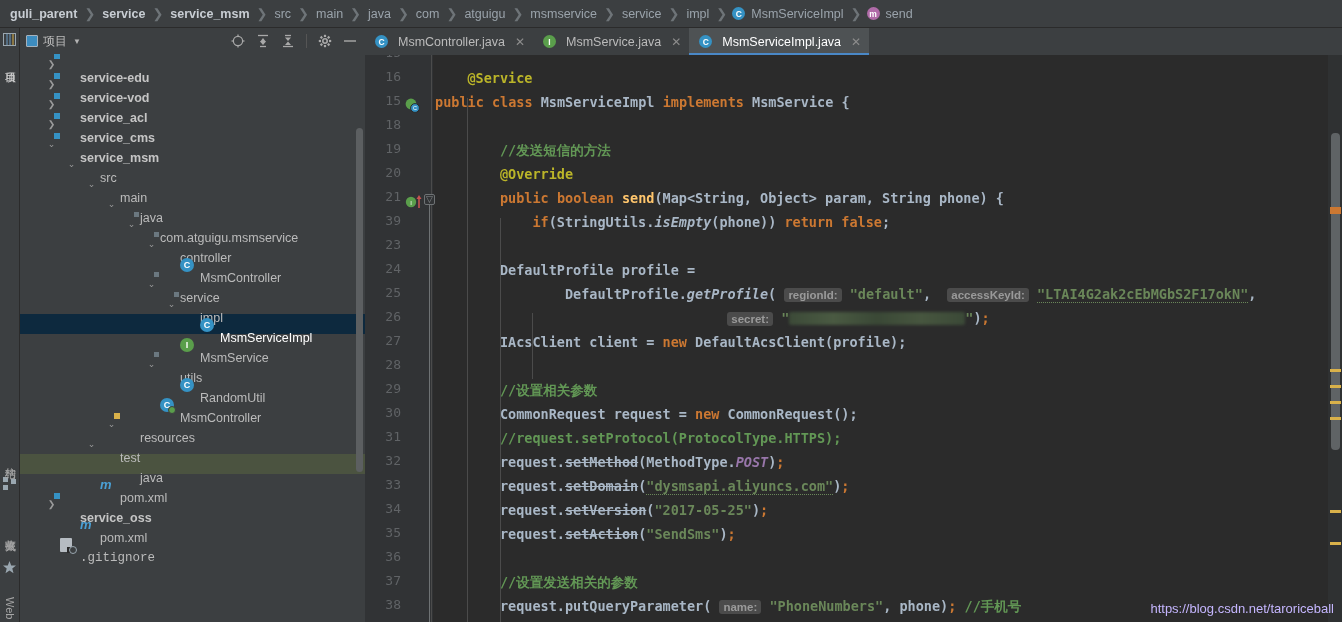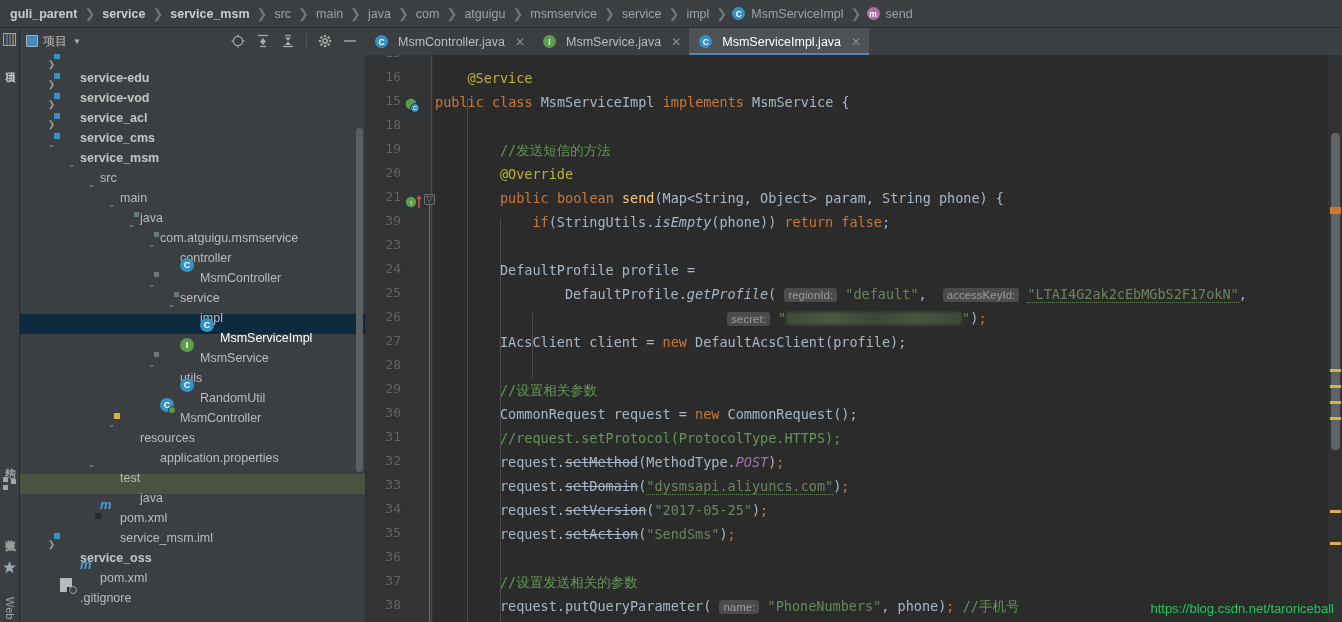--- a/index.html
+++ b/index.html
@@ -155,21 +155,21 @@
   }
   .foldline{
     position:absolute; left:64px; width:1px; background:#6e7274;
   }
 
   .code{
     position:absolute; left:68px; top:0; width:909px; height:567px;
     font-family:"DejaVu Sans Mono", monospace; font-size:13.5px;
     color:#a9b7c6; white-space:pre;
   }
-  .cl{ position:absolute; left:0; height:24px; line-height:24px; }
+  .cl{ position:absolute; left:0; height:24px; line-height:24px;font-weight:bold; }
   .indentguide{
     position:absolute; width:1px; background:#4b4b4b;
   }
 
   
   .kw{ color:#cc7832; }
   .ann{ color:#bbb529; }
   .cmt{ color:#629755; font-style:normal; }
   .str{ color:#6a8759; }
   .mtd{ color:#ffc66d; }
@@ -203,21 +203,21 @@
     position:absolute; right:0; top:27px; width:14px; height:567px;
     background:#2f3132;
   }
   .sbthumb{
     position:absolute; right:2px; width:9px; background:#5f6365; border-radius:4px;
   }
   .mark{ position:absolute; right:1px; width:11px; height:3px; }
 
   .watermark{
     position:absolute; right:8px; bottom:6px;
-    font-size:13px; color:#22c55e; font-family:"Liberation Sans", sans-serif;
+    font-size:13px; color:#c4b5fd; font-family:"Liberation Sans", sans-serif;
   }
 </style>
 </head>
 <body>
 
 <div id="app">
 
   <div class="breadcrumb">
     <span class="crumb bold">
         <span class="txt">guli_parent</span>
@@ -459,56 +459,46 @@
           <div class="row" style="padding-left: 126px;">
             <span class="arrow none"></span>
             <span class="ico"><span style="position:relative;display:inline-block;width:15px;height:15px;top:1px"><span class="badge c" style="position:absolute;left:0;top:0;">C</span><span style="position:absolute;right:-1px;bottom:-1px;width:8px;height:8px;border-radius:50%;background:#5a9e4b;border:1px solid #3c3f41"></span></span></span>
             <span class="lbl">MsmController</span>
           </div>
           <div class="row" style="padding-left: 86px;">
             <span class="arrow">⌄</span>
             <span class="ico"><span class="fold res"></span></span>
             <span class="lbl">resources</span>
           </div>
-          <div class="row" style="padding-left: 106px;">
-            <span class="arrow none"></span>
-            <span class="ico"><span class="propfile"></span></span>
-            <span class="lbl">application.properties</span>
-          </div>
           <div class="row" style="padding-left: 66px;">
             <span class="arrow">⌄</span>
             <span class="ico"><span class="fold plain" style="background:#9aa7b0"></span></span>
             <span class="lbl">test</span>
           </div>
           <div class="row selg" style="padding-left: 86px;">
             <span class="arrow none"></span>
             <span class="ico"><span class="fold plain" style="background:#55a352"></span></span>
             <span class="lbl">java</span>
           </div>
           <div class="row" style="padding-left: 66px;">
             <span class="arrow none"></span>
             <span class="ico"><span class="mfile">m</span></span>
             <span class="lbl">pom.xml</span>
-          </div>
-          <div class="row" style="padding-left: 66px;">
-            <span class="arrow none"></span>
-            <span class="ico"><span class="ifile"></span></span>
-            <span class="lbl">service_msm.iml</span>
           </div>
           <div class="row" style="padding-left: 26px;">
             <span class="arrow">❯</span>
             <span class="ico"><span class="fold"></span></span>
             <span class="lbl b">service_oss</span>
           </div>
           <div class="row" style="padding-left: 46px;">
             <span class="arrow none"></span>
             <span class="ico"><span class="mfile">m</span></span>
             <span class="lbl">pom.xml</span>
           </div>
-          <div class="row" style="padding-left: 26px;">
+          <div class="row" style="padding-left: 26px; font-family: Liberation Mono, monospace;">
             <span class="arrow none"></span>
             <span class="ico"><span style="position:relative;display:inline-block;width:15px;height:15px;top:1px"><span class="ifile" style="position:absolute;left:0;top:0"></span><span style="position:absolute;right:-2px;bottom:-1px;width:8px;height:8px;border-radius:50%;border:1.4px solid #9aa7b0;background:#3c3f41"></span></span></span>
             <span class="lbl">.gitignore</span>
           </div>
         </div>
       <div class="treescroll"></div>
     </div>
   </div>
 
   <div class="editorzone">

